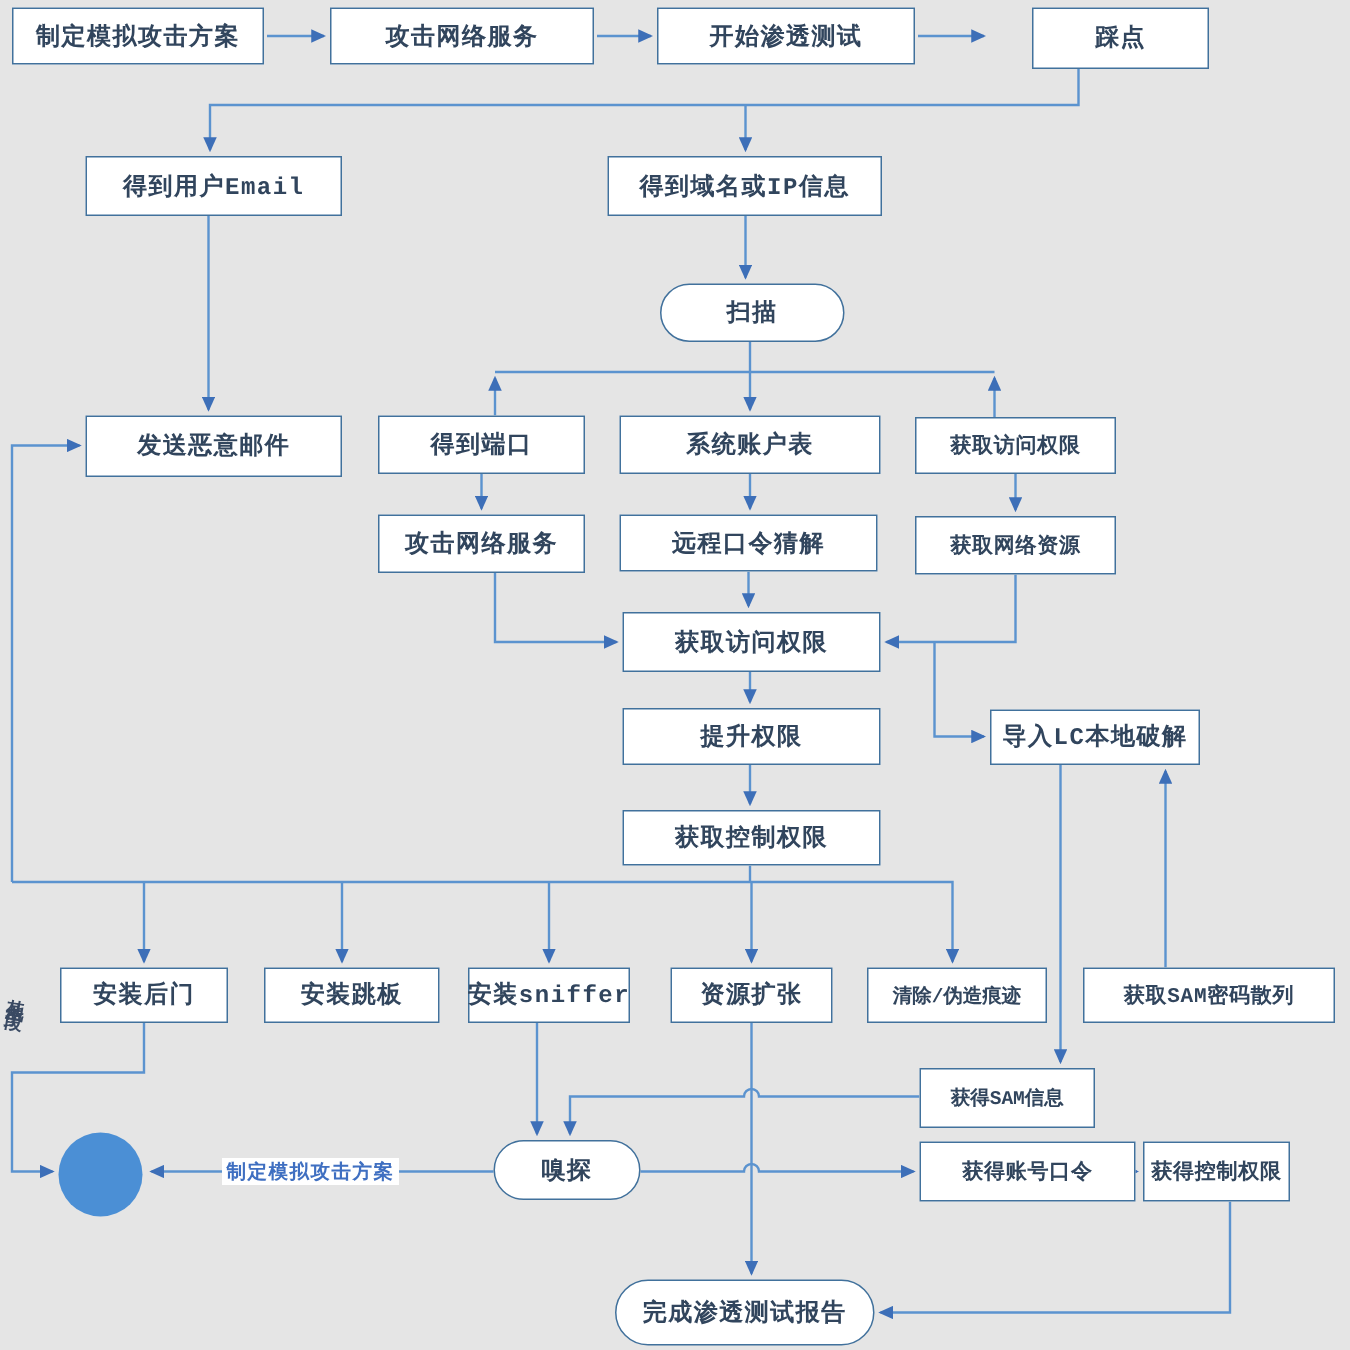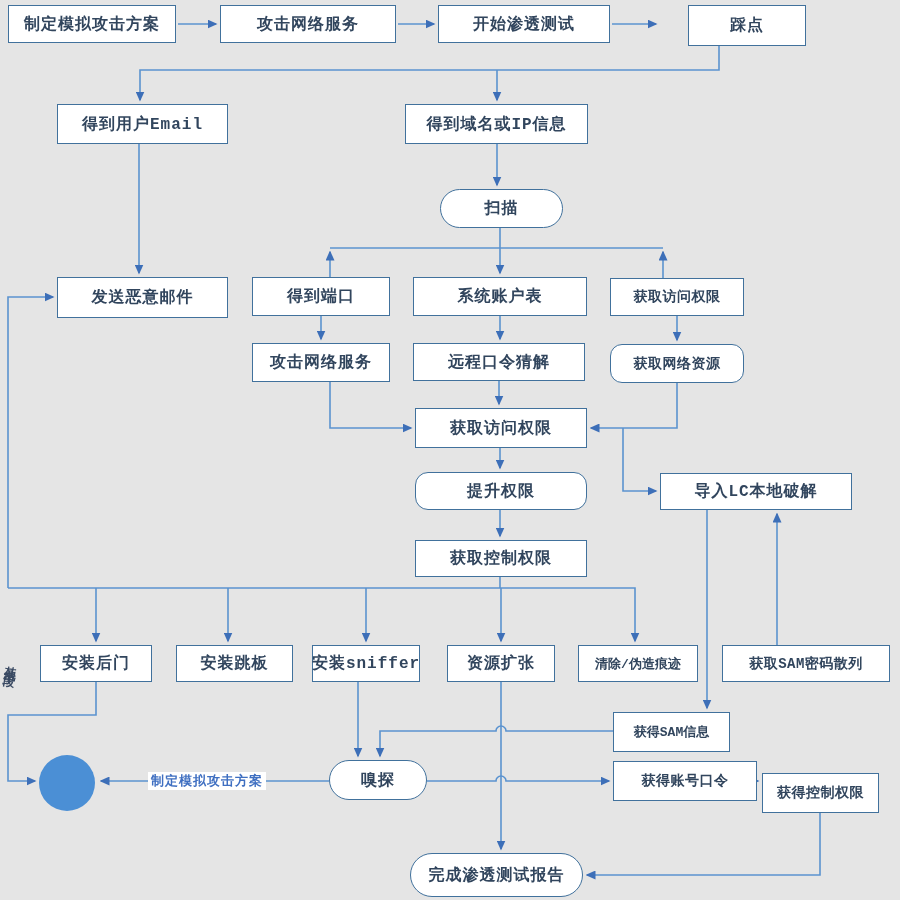--- a/index.html
+++ b/index.html
@@ -76,32 +76,32 @@
     <div class="node rect" style="left: 688px; top: 5px; width: 118px; height: 41px;">踩点</div>
     <div class="node rect" style="left: 57px; top: 104px; width: 171px; height: 40px;">得到用户Email</div>
     <div class="node rect" style="left: 405px; top: 104px; width: 183px; height: 40px;">得到域名或IP信息</div>
     <div class="node stadium" style="left: 440px; top: 189px; width: 123px; height: 39px;">扫描</div>
     <div class="node rect" style="left: 57px; top: 277px; width: 171px; height: 41px;">发送恶意邮件</div>
     <div class="node rect" style="left: 252px; top: 277px; width: 138px; height: 39px; text-align: center;">得到端口</div>
     <div class="node rect" style="left: 413px; top: 277px; width: 174px; height: 39px;">系统账户表</div>
     <div class="node rect mid" style="left: 610px; top: 278px; width: 134px; height: 38px;">获取访问权限</div>
     <div class="node rect" style="left: 252px; top: 343px; width: 138px; height: 39px;">攻击网络服务</div>
     <div class="node rect" style="left: 413px; top: 343px; width: 172px; height: 38px;">远程口令猜解</div>
-    <div class="node rect mid" style="left: 610px; top: 344px; width: 134px; height: 39px; border-radius: 12px;">获取网络资源</div>
+    <div class="node rect mid" style="left: 610px; top: 344px; width: 134px; height: 39px;">获取网络资源</div>
     <div class="node rect" style="left: 415px; top: 408px; width: 172px; height: 40px;">获取访问权限</div>
-    <div class="node rect" style="left: 415px; top: 472px; width: 172px; height: 38px; border-radius: 13px;">提升权限</div>
+    <div class="node rect" style="left: 415px; top: 472px; width: 172px; height: 38px;">提升权限</div>
     <div class="node rect" style="left: 415px; top: 540px; width: 172px; height: 37px;">获取控制权限</div>
-    <div class="node rect" style="left: 660px; top: 473px; width: 192px; height: 37px;">导入LC本地破解</div>
+    <div class="node rect" style="left: 660px; top: 473px; width: 140px; height: 37px;">导入LC本地破解</div>
     <div class="node rect" style="left: 40px; top: 645px; width: 112px; height: 37px;">安装后门</div>
     <div class="node rect" style="left: 176px; top: 645px; width: 117px; height: 37px;">安装跳板</div>
     <div class="node rect" style="left: 312px; top: 645px; width: 108px; height: 37px;">安装sniffer</div>
     <div class="node rect" style="left: 447px; top: 645px; width: 108px; height: 37px;">资源扩张</div>
     <div class="node rect small" style="left: 578px; top: 645px; width: 120px; height: 37px;">清除/伪造痕迹</div>
     <div class="node rect mid" style="left: 722px; top: 645px; width: 168px; height: 37px;">获取SAM密码散列</div>
     <div class="node rect small" style="left: 613px; top: 712px; width: 117px; height: 40px;">获得SAM信息</div>
     <div class="node stadium" style="left: 329px; top: 760px; width: 98px; height: 40px;">嗅探</div>
     <div class="node rect mid" style="left: 613px; top: 761px; width: 144px; height: 40px;">获得账号口令</div>
-    <div class="node rect mid" style="left: 762px; top: 761px; width: 117px; height: 40px; margin-top: 12px;">获得控制权限</div>
+    <div class="node rect mid" style="left: 762px; top: 761px; width: 98px; height: 40px;">获得控制权限</div>
     <div class="node stadium" style="left: 410px; top: 853px; width: 173px; height: 44px;">完成渗透测试报告</div>
     <div class="node circle" style="left: 39px; top: 755px; width: 56px; height: 56px; background: rgb(75, 143, 213);"></div>
     <div class="lbl v-label" style="left: 2px; top: 656px;">其他手段</div>
     <div class="lbl line-label" style="left: 148px; top: 772px;">制定模拟攻击方案</div>
   </div>
 
 </body></html>

